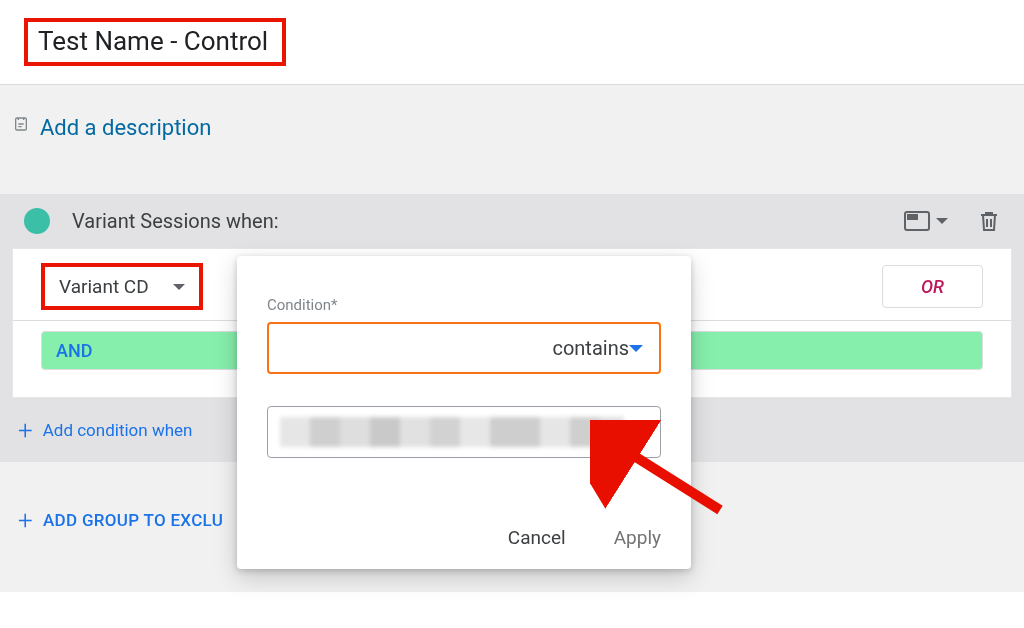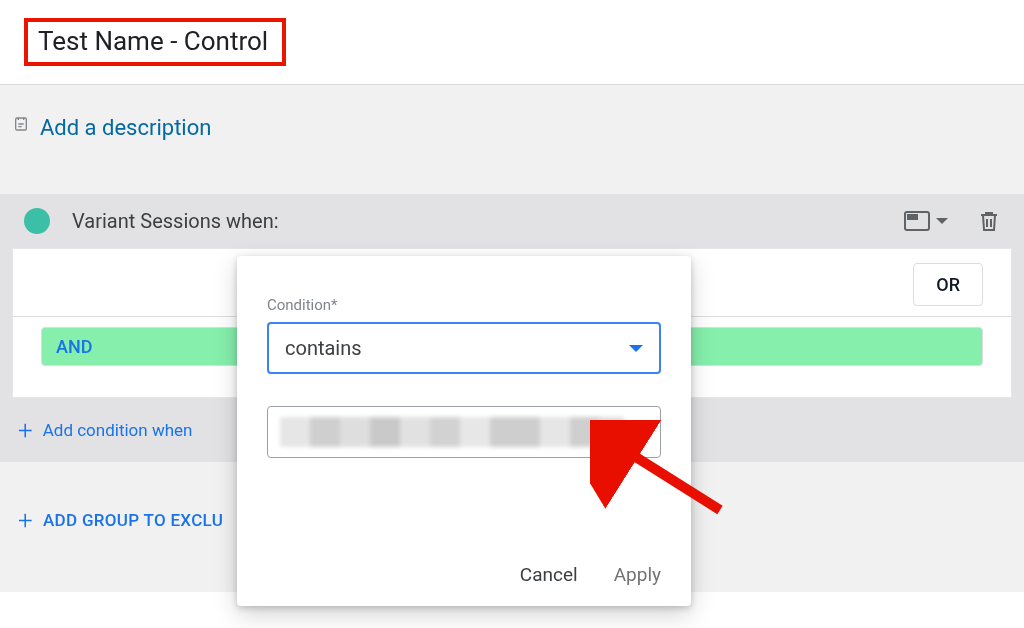--- a/index.html
+++ b/index.html
@@ -101,26 +101,27 @@
   .variant-caret {
     width:0;height:0;
     border-left:6px solid transparent;
     border-right:6px solid transparent;
     border-top:6px solid #5f6368;
   }
   .or-btn {
     margin-left: auto;
     border: 1px solid #dadce0;
     border-radius: 4px;
-    padding: 10px 22px;
-    color: #0f172a;
+    padding: 10px 38px;
+    color: #be185d;
     font-weight: 500;
     font-size: 18px;
     cursor:pointer;
     background:#fff;
+    font-style:italic;
   }
   .card-row2 {
     padding: 10px 28px;
   }
   .and-btn {
     border: 1px solid #dadce0;
     border-radius: 4px;
     padding: 8px 14px;
     color: #1a73e8;
     font-weight: 500;
@@ -155,26 +156,26 @@
     box-shadow: 0 2px 6px rgba(0,0,0,0.18), 0 8px 24px rgba(0,0,0,0.18);
     padding: 40px 30px 20px 30px;
     z-index: 50;
   }
   .pop-label {
     font-size: 15px;
     color: #80868b;
     margin-bottom: 8px;
   }
   .pop-select {
-    border: 2px solid #3b82f6;
+    border: 2px solid #f97316;
     border-radius: 4px;
     height: 52px;
     display:flex;
     align-items:center;
-    justify-content: space-between;
+    justify-content: flex-end;
     padding: 0 16px;
     cursor:pointer;
     margin-bottom: 32px;
   }
   .pop-select-text { font-size: 20px; color:#3c4043; }
   .pop-select-caret {
     width:0;height:0;
     border-left:7px solid transparent;
     border-right:7px solid transparent;
     border-top:7px solid #1a73e8;
@@ -194,22 +195,22 @@
     background: repeating-linear-gradient(90deg,
       #e6e6e6 0 30px, #cfcfcf 30px 60px, #dedede 60px 90px,
       #c9c9c9 90px 120px, #e1e1e1 120px 150px, #d2d2d2 150px 180px,
       #e7e7e7 180px 210px, #cecece 210px 260px);
     filter: blur(2px);
   }
   .input-tail { font-size: 22px; color:#3c4043; }
   .pop-actions {
     display:flex;
     justify-content:flex-end;
-    gap: 36px;
-    margin-top: 105px;
+    gap: 48px;
+    margin-top: 68px;
     font-size: 19px;
   }
   .pop-cancel { color:#3c4043; cursor:pointer; }
   .pop-apply  { color:#737373; font-weight:400; cursor:pointer; }
 
   
   .arrow-svg {
     position:absolute;
     left: 590px;
     top: 420px;
@@ -260,20 +261,24 @@
           <svg width="22" height="24" viewBox="0 0 22 24" fill="none" stroke="#5f6368" stroke-width="2">
             <path d="M3 6h16M8 6V4h6v2M5 6l1 15h10l1-15"></path>
             <path d="M9 10v8M13 10v8"></path>
           </svg>
         </span>
       </div>
     </div>
 
     <div class="card">
       <div class="card-row1">
+        <div class="variant-pill">
+          <span class="variant-label">Variant CD</span>
+          <span class="variant-caret"></span>
+        </div>
         <div class="or-btn">OR</div>
       </div>
       <div class="hr-sep"></div>
       <div class="card-row2">
         <div class="and-btn">AND</div>
       </div>
     </div>
 
     <div class="link-row">
       <span class="plus-icon">+</span>

